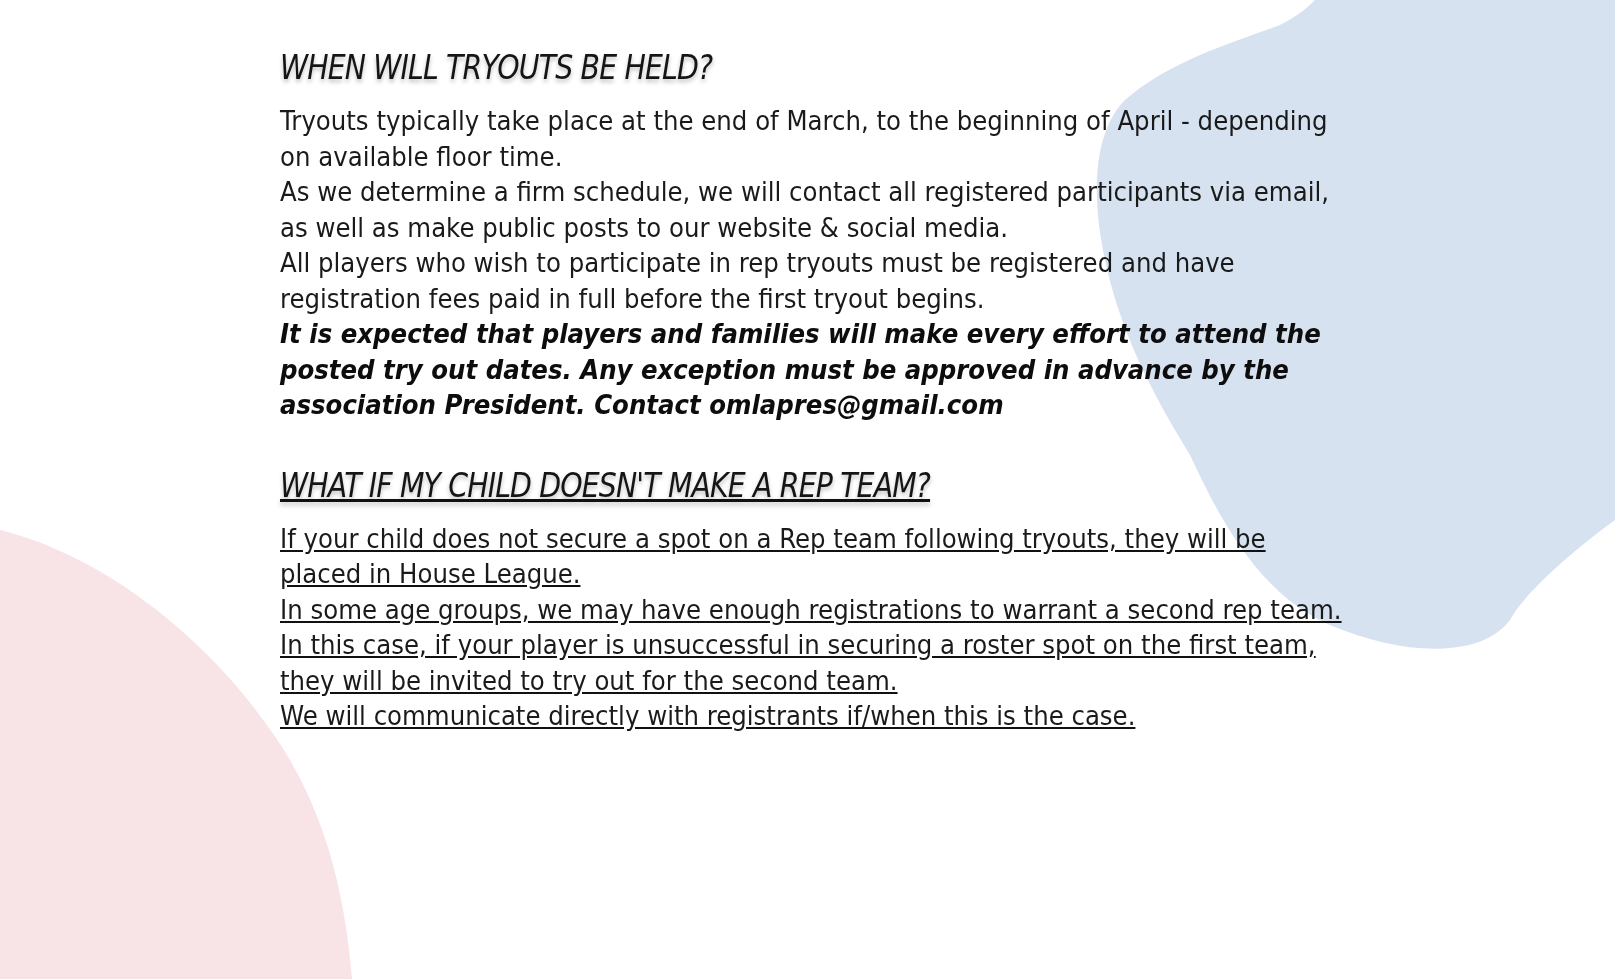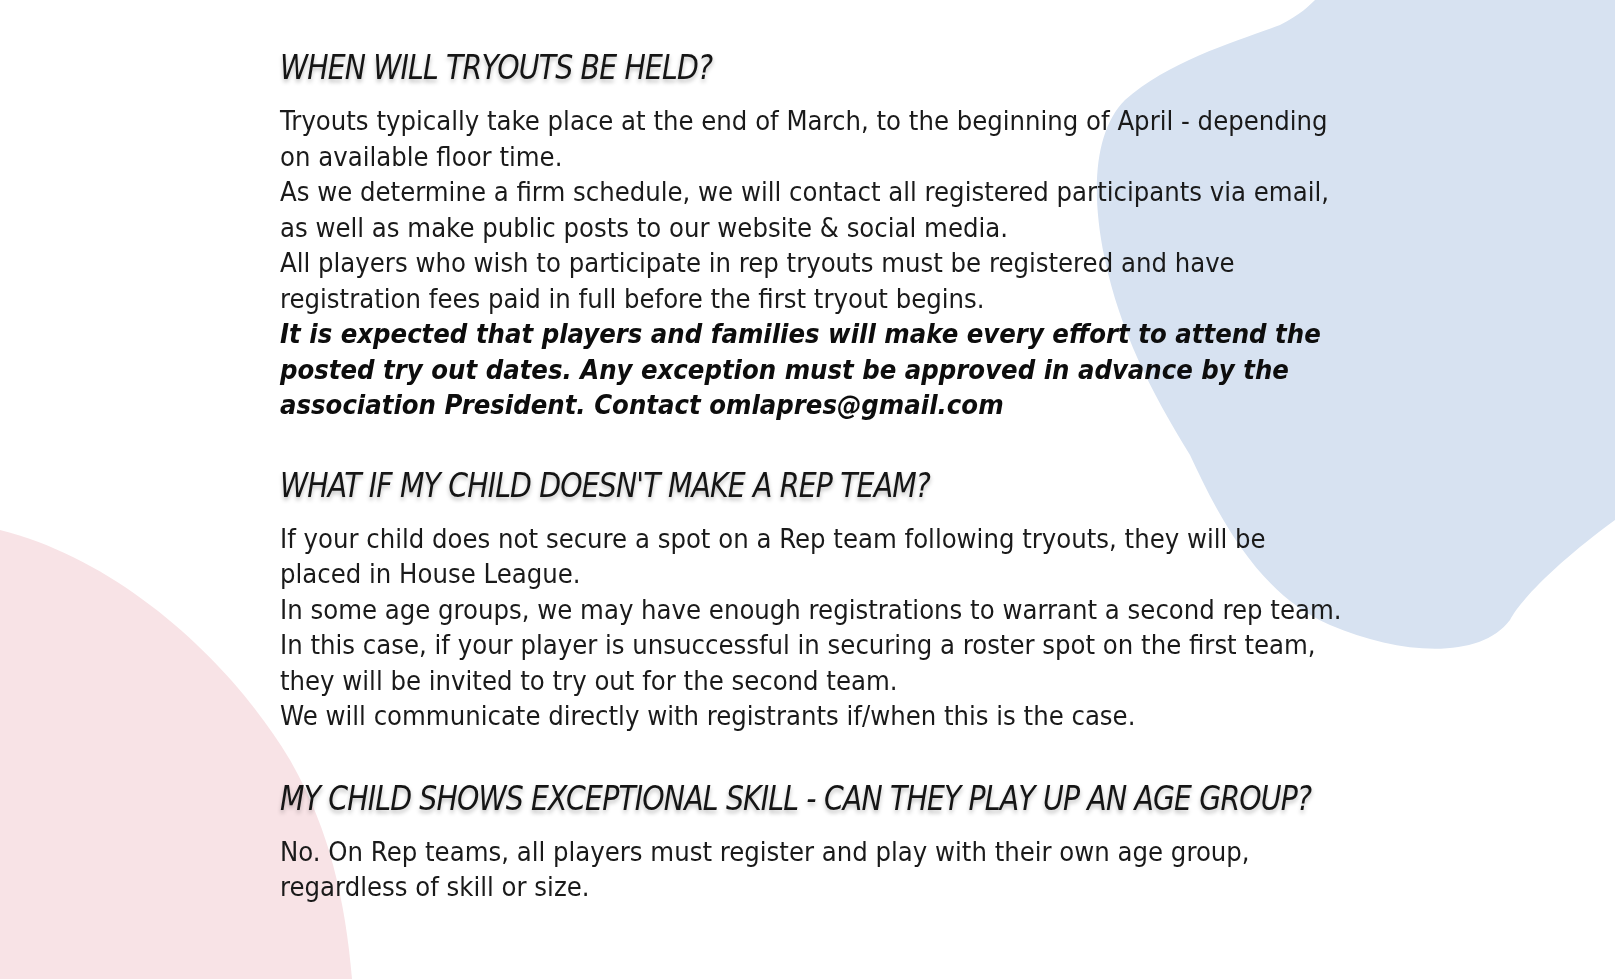--- a/index.html
+++ b/index.html
@@ -61,20 +61,21 @@
     .faq-body p.emphasis {
       font-weight: bold;
       font-style: italic;
       color: #0d0d0d;
     }
     .section {
       margin-bottom: 38px;
     }
     .section.s2 {
       margin-bottom: 40px;
+      text-decoration: underline;
     }
     .section.s3 .faq-heading {
       line-height: 48px;
     }
   </style>
 </head>
 <body>
 
 <svg class="bg-shape" viewBox="0 0 1615 979" xmlns="http://www.w3.org/2000/svg">
 
@@ -107,20 +108,14 @@
 
   <section class="section s2">
     <h2 class="faq-heading">What if my child doesn't make a rep team?</h2>
     <div class="faq-body">
       <p>If your child does not secure a spot on a Rep team following tryouts, they will be placed in House League.</p>
       <p>In some age groups, we may have enough registrations to warrant a second rep team. In this case, if your player is unsuccessful in securing a roster spot on the first team, they will be invited to try out for the second team.</p>
       <p>We will communicate directly with registrants if/when this is the case.</p>
     </div>
   </section>
 
-  <section class="section s3">
-    <h2 class="faq-heading">My child shows exceptional skill - can they play up an age group?</h2>
-    <div class="faq-body">
-      <p>No. On Rep teams, all players must register and play with their own age group, regardless of skill or size.</p>
-    </div>
-  </section>
 
 </div>
 
 </body></html>

